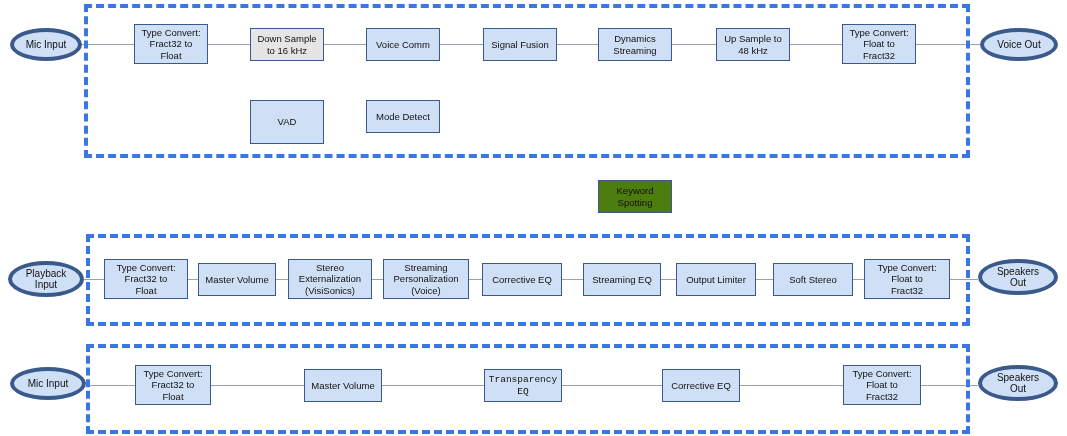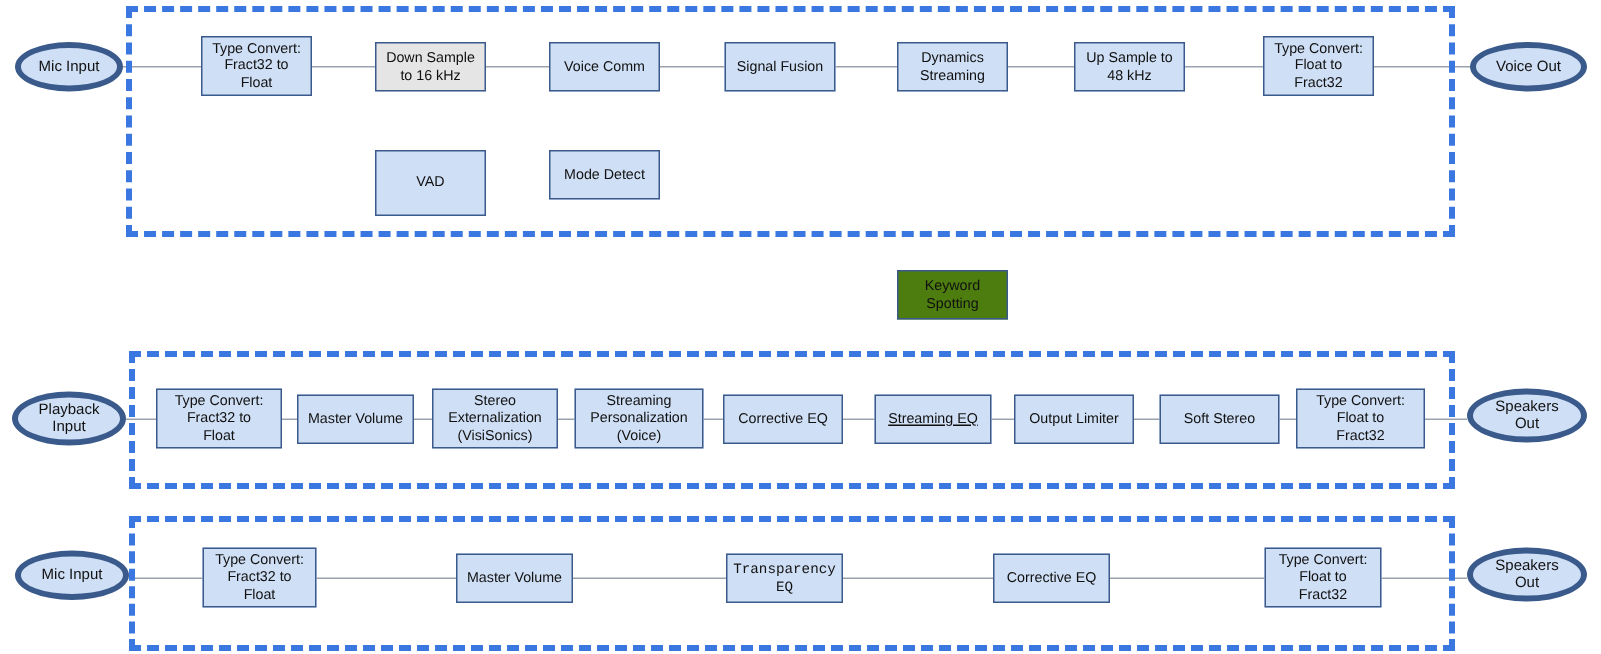--- a/index.html
+++ b/index.html
@@ -120,21 +120,21 @@
 Fract32 to
 Float</div>
       <div class="node" style="left: 198px; top: 263px; width: 78px; height: 33px; background: rgb(207, 223, 245); border-color: rgb(58, 90, 140);">Master Volume</div>
       <div class="node" style="left: 288px; top: 259px; width: 84px; height: 40px; background: rgb(207, 223, 245); border-color: rgb(58, 90, 140);">Stereo
 Externalization
 (VisiSonics)</div>
       <div class="node" style="left: 383px; top: 259px; width: 86px; height: 40px; background: rgb(207, 223, 245); border-color: rgb(58, 90, 140);">Streaming
 Personalization
 (Voice)</div>
       <div class="node" style="left: 482px; top: 263px; width: 80px; height: 33px; background: rgb(207, 223, 245); border-color: rgb(58, 90, 140);">Corrective EQ</div>
-      <div class="node" style="left: 583px; top: 263px; width: 78px; height: 33px; background: rgb(207, 223, 245); border-color: rgb(58, 90, 140); text-decoration: underline;">Streaming EQ</div>
+      <div class="node" style="left: 583px; top: 263px; width: 78px; height: 33px; background: rgb(207, 223, 245); border-color: rgb(58, 90, 140);">Streaming EQ</div>
       <div class="node" style="left: 676px; top: 263px; width: 80px; height: 33px; background: rgb(207, 223, 245); border-color: rgb(58, 90, 140);">Output Limiter</div>
       <div class="node" style="left: 773px; top: 263px; width: 80px; height: 33px; background: rgb(207, 223, 245); border-color: rgb(58, 90, 140);">Soft Stereo</div>
       <div class="node" style="left: 864px; top: 259px; width: 86px; height: 40px; background: rgb(207, 223, 245); border-color: rgb(58, 90, 140);">Type Convert:
 Float to
 Fract32</div>
       <div class="node" style="left: 135px; top: 365px; width: 76px; height: 40px; background: rgb(207, 223, 245); border-color: rgb(58, 90, 140);">Type Convert:
 Fract32 to
 Float</div>
       <div class="node" style="left: 304px; top: 369px; width: 78px; height: 33px; background: rgb(207, 223, 245); border-color: rgb(58, 90, 140);">Master Volume</div>
       <div class="node" style="left: 484px; top: 369px; width: 78px; height: 33px; background: rgb(207, 223, 245); border-color: rgb(58, 90, 140); font-family: Liberation Mono, monospace;">Transparency

